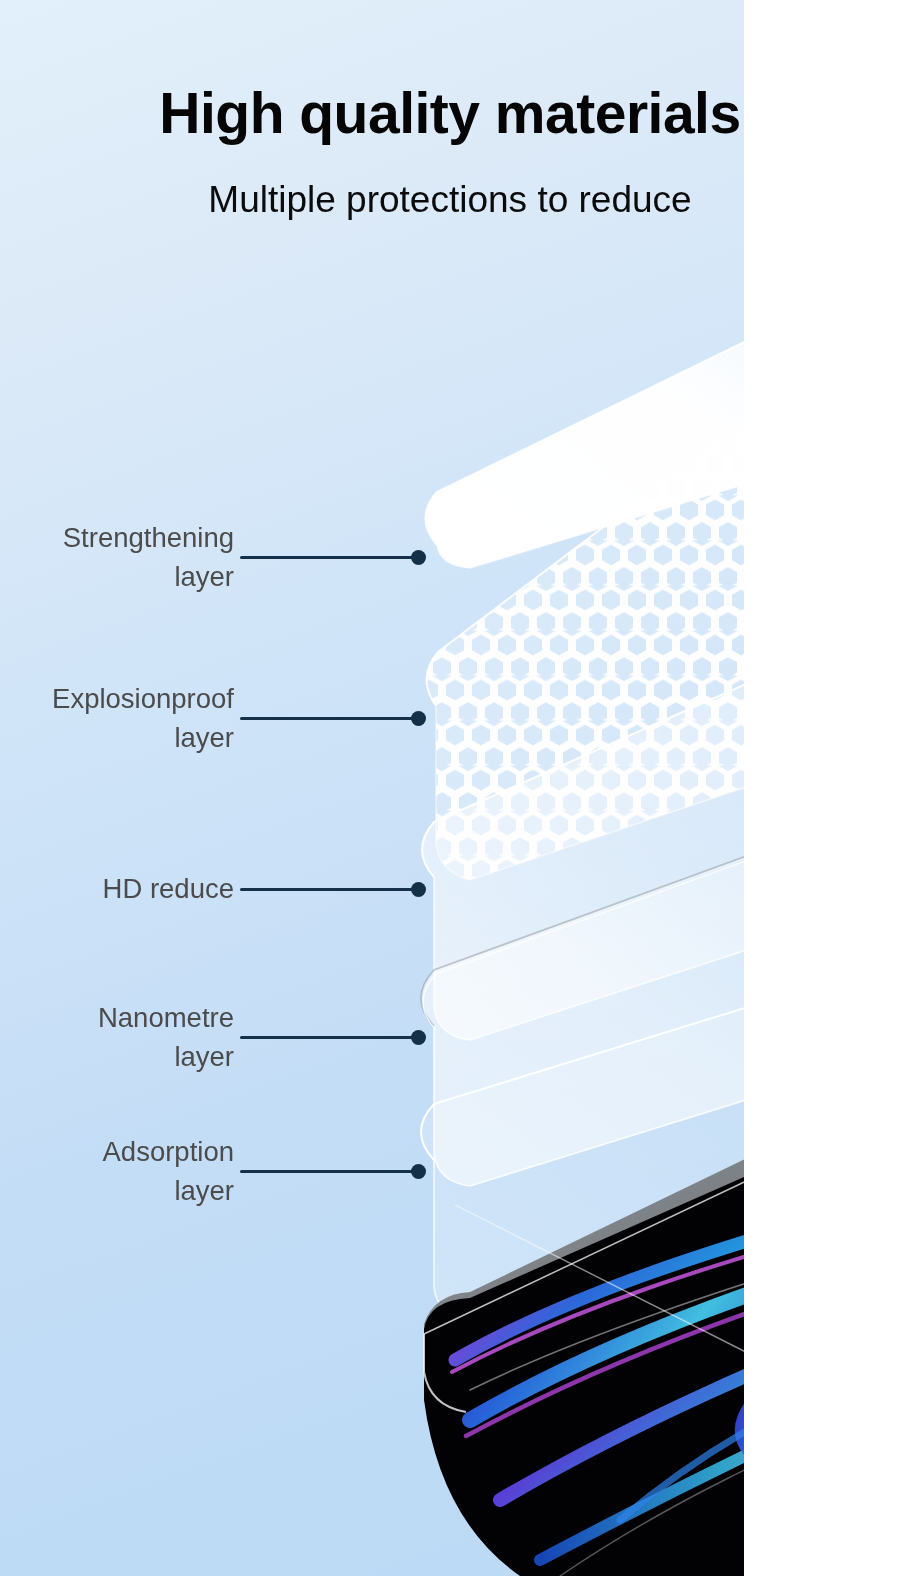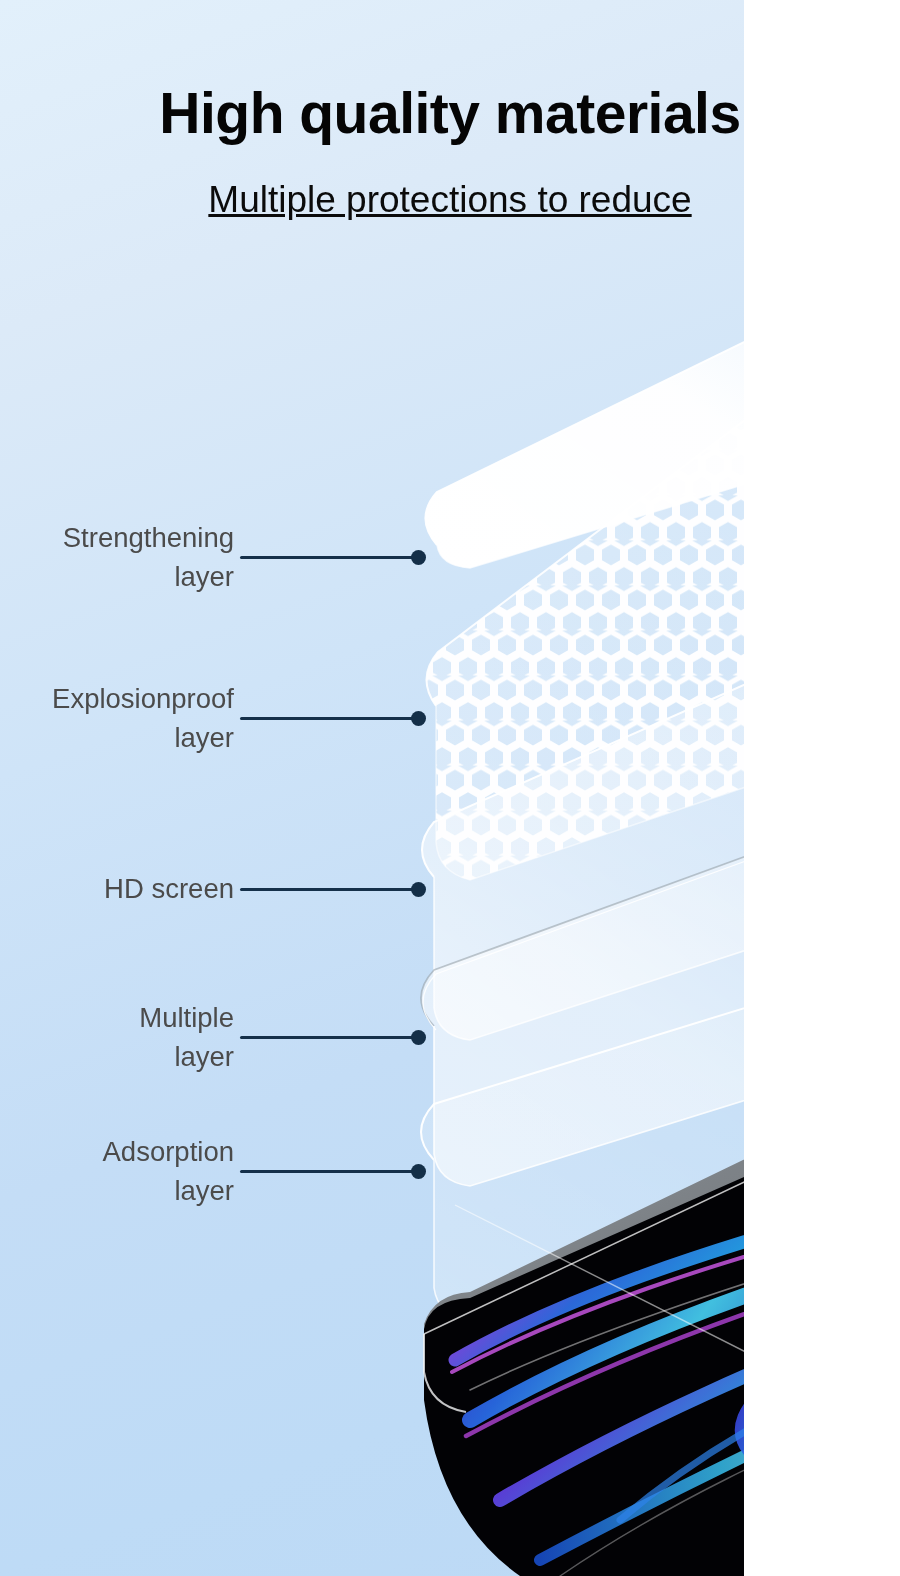--- a/index.html
+++ b/index.html
@@ -14,21 +14,21 @@
   }
   
   #header{position:absolute;top:0;left:0;width:900px;text-align:center;z-index:40;}
   #title{
     margin:0;padding-top:84px;
     font-size:57px;font-weight:bold;letter-spacing:-0.5px;
     color:#050505;line-height:1.02;
   }
   #subtitle{
     margin:0;padding-top:34px;
-    font-size:37px;font-weight:400;color:#0b0b0b;line-height:1.30;text-decoration:underline;
+    font-size:37px;font-weight:400;color:#0b0b0b;line-height:1.30;
   }
   
   #art{position:absolute;inset:0;z-index:10;}
   
   #callouts{position:absolute;inset:0;z-index:60;margin-top:39px;}
   .callout{position:absolute;left:0;width:430px;height:0;}
   .callout .lbl{
     position:absolute;right:196px;
     width:300px;text-align:right;
     font-size:27.5px;line-height:1.40;color:#4b4b4b;
@@ -263,29 +263,29 @@
       <div class="lbl">
         <span>Explosionproof</span><br>
         <span>layer</span>
       </div>
       <div class="lead"></div>
       <div class="dot"></div>
     </div>
 
     <div class="callout" style="top:850px">
       <div class="lbl">
-        <span>HD screen</span>
+        <span>HD reduce</span>
       </div>
       <div class="lead"></div>
       <div class="dot"></div>
     </div>
 
     <div class="callout" style="top:998px">
       <div class="lbl">
-        <span>Multiple</span><br>
+        <span>Nanometre</span><br>
         <span>layer</span>
       </div>
       <div class="lead"></div>
       <div class="dot"></div>
     </div>
 
     <div class="callout" style="top:1132px">
       <div class="lbl">
         <span>Adsorption</span><br>
         <span>layer</span>

